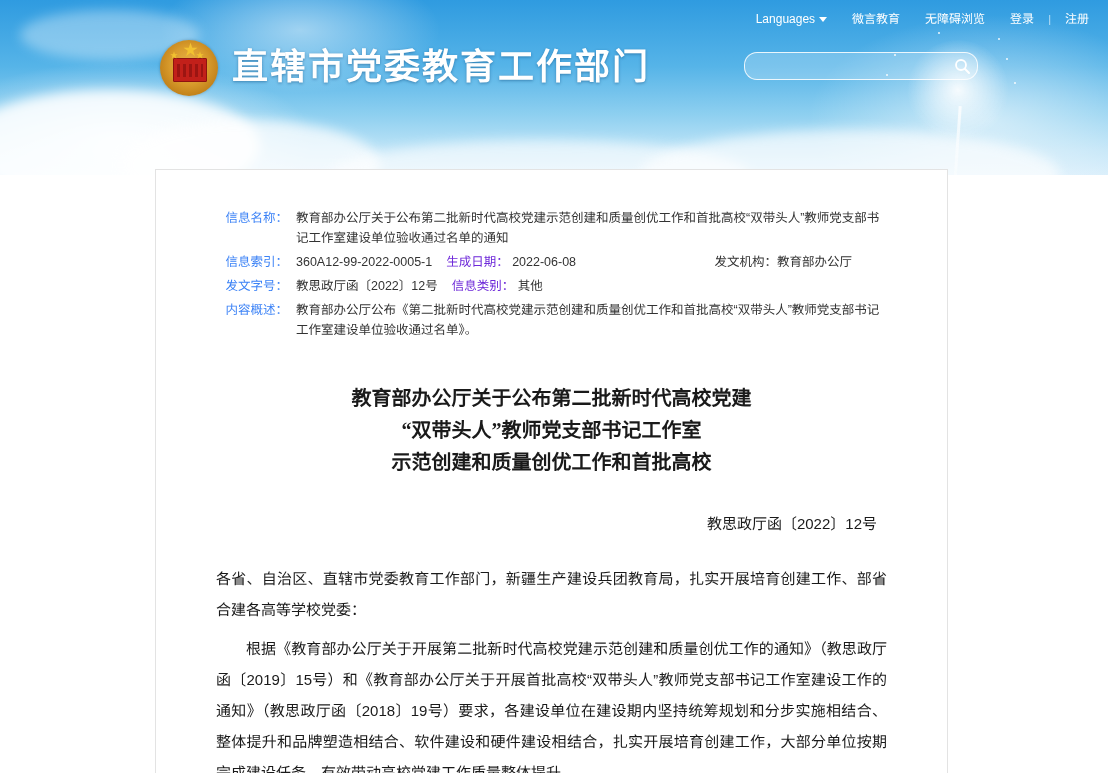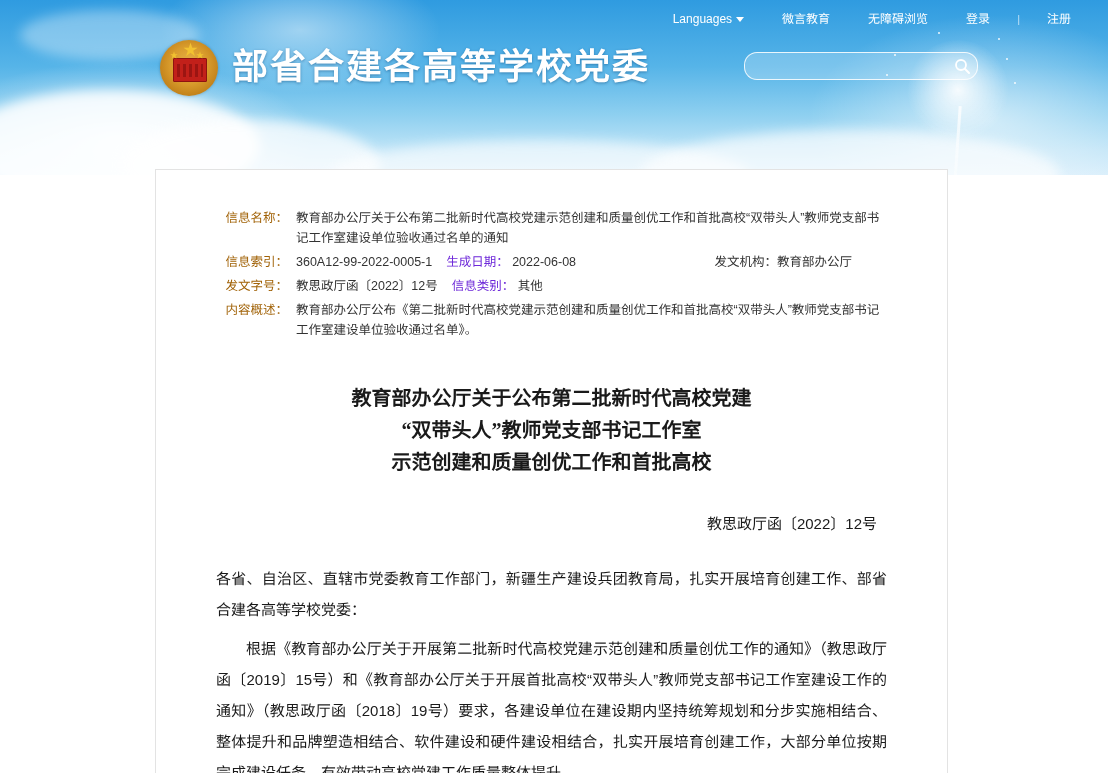--- a/index.html
+++ b/index.html
@@ -76,25 +76,25 @@
     position: absolute;
     width: 2px;
     height: 2px;
     border-radius: 50%;
     background: rgba(255,255,255,0.95);
   }
 
   
   .topnav {
     position: absolute;
-    right: 26px;
+    right: 8px;
     top: 11px;
     display: flex;
     align-items: center;
-    gap: 16px;
+    gap: 3px;
     font-size: 12px;
     color: #ffffff;
     z-index: 5;
   }
   .topnav a {
     color: #ffffff;
     text-decoration: none;
     padding: 0 11px;
     line-height: 16px;
     white-space: nowrap;
@@ -248,21 +248,21 @@
     font-size: 12.5px;
     color: #333;
     line-height: 20px;
     border-collapse: collapse;
     width: 100%;
   }
   .meta td { vertical-align: top; padding: 2px 0; }
   .meta .lbl {
     width: 72px;
     text-align: right;
-    color: #a16207;
+    color: #3b82f6;
     white-space: nowrap;
     padding-right: 8px;
     font-weight: normal;
   }
   .meta .val { color: #333; }
   .meta .lbl2 {
     text-align: right;
     white-space: nowrap;
     padding-right: 0;
     width: 70px;
@@ -330,21 +330,21 @@
 
     <div class="brand">
       <div class="emblem">
         <div class="ring"></div>
         <div class="gate"></div>
         <div class="star s0">★</div>
         <div class="star s1">★</div>
         <div class="star s3">★</div>
       </div>
       <div class="titles">
-        <div class="title-cn">部省合建各高等学校党委</div>
+        <div class="title-cn">直辖市党委教育工作部门</div>
       </div>
     </div>
 
     <div class="searchbox">
       <input type="text" placeholder="" style="">
       <span class="search-btn">
         <svg width="17" height="17" viewBox="0 0 17 17" aria-hidden="true">
           <circle cx="7" cy="7" r="5" fill="none" stroke="#ffffff" stroke-width="1.8"></circle>
           <line x1="10.8" y1="10.8" x2="15" y2="15" stroke="#ffffff" stroke-width="2" stroke-linecap="round"></line>
         </svg>

